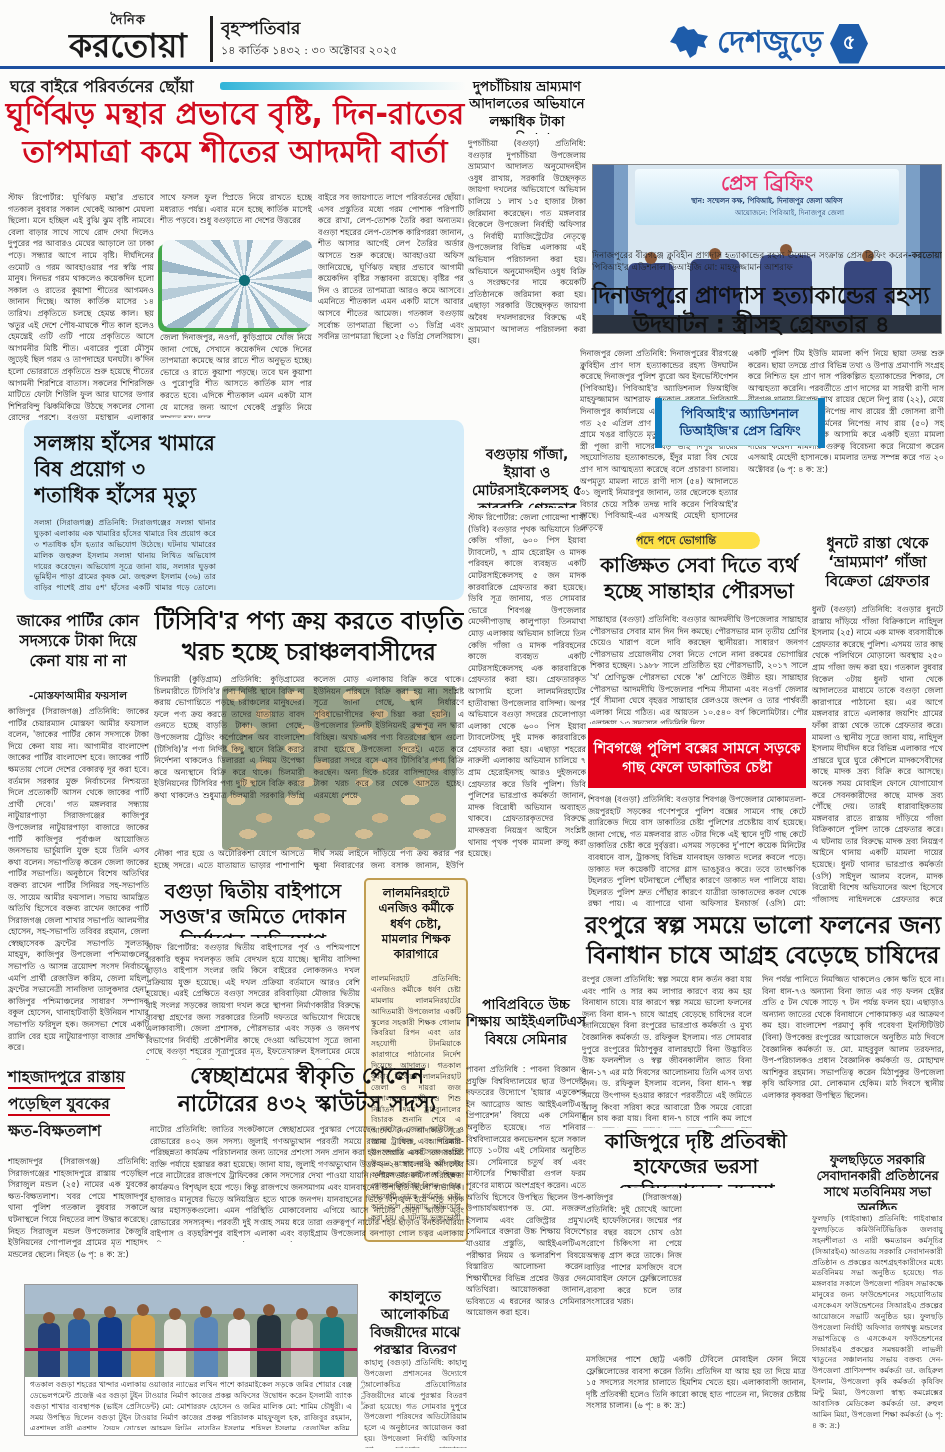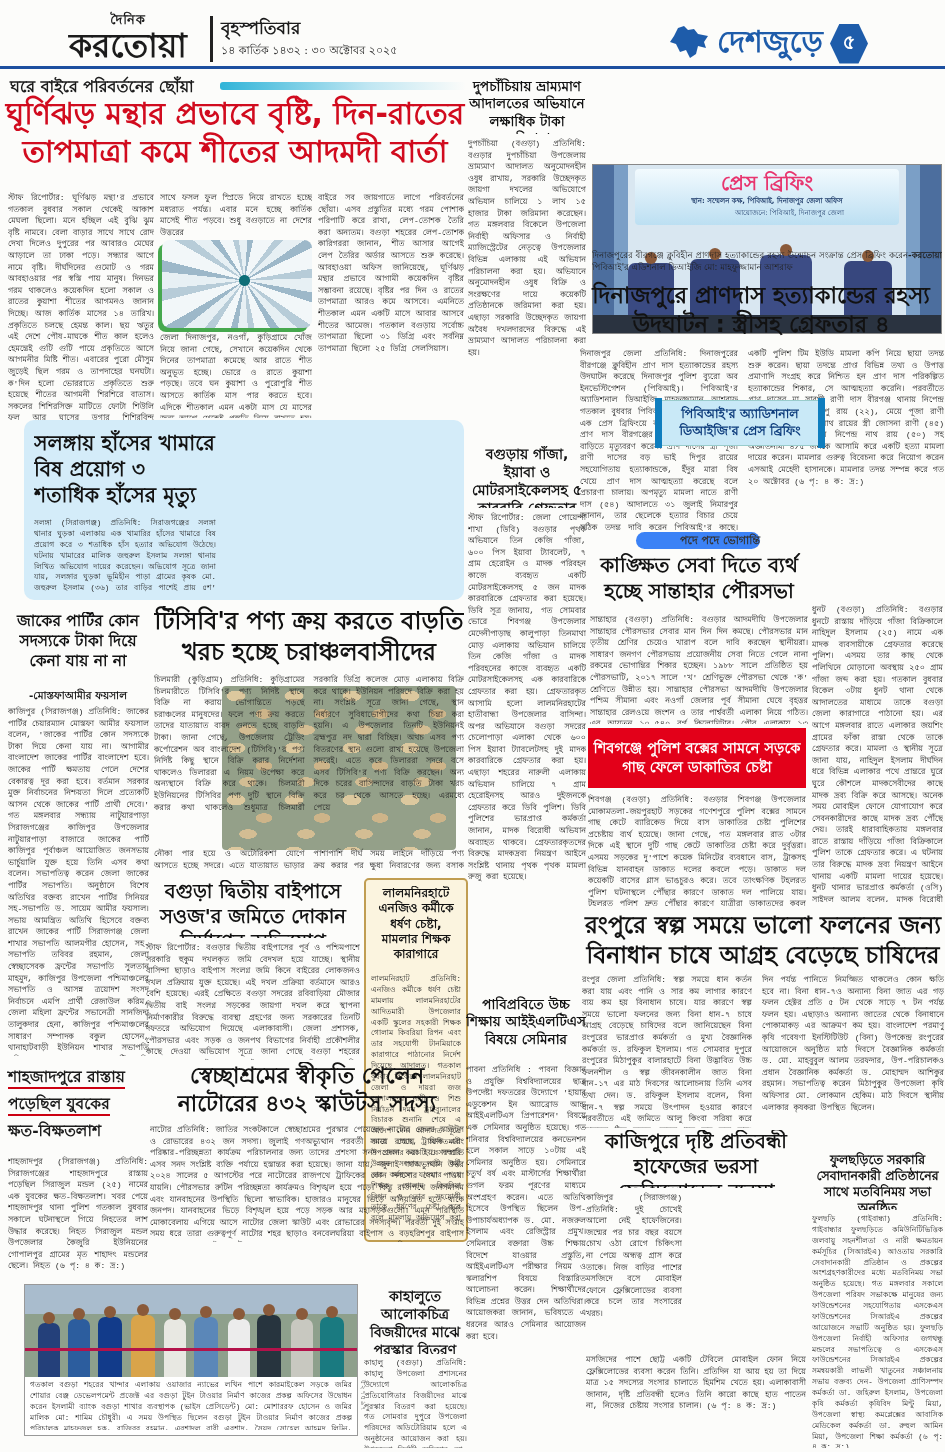--- a/index.html
+++ b/index.html
@@ -1,31 +1,31 @@
 <!DOCTYPE html>
 <html lang="bn"><head>
 <meta charset="utf-8">
 <title>দৈনিক করতোয়া — দেশজুড়ে</title>
 <style>
   html,body{margin:0;padding:0;background:#e8e8e4;}
   .page{position:relative;width:945px;height:1452px;margin:0 auto;background:#fcfcfa;
         font-family:"DejaVu Sans","Liberation Sans",sans-serif;overflow:hidden;color:#1b1b1b;}
   .abs{position:absolute;}
-  .body{font-size:8px;line-height:1.45;text-align:justify;color:#222;overflow:hidden;font-family:Liberation Mono, monospace;}
+  .body{font-size:8px;line-height:1.45;text-align:justify;color:#222;overflow:hidden;}
   .body.sm{font-size:7.5px;}
   .hl{font-weight:700;color:#121212;text-align:center;line-height:1.28;overflow:hidden;}
   .rule{background:#1c4f9f;}
   .kickerbar{background:linear-gradient(to right,#2fb4d8,#bfe6f2 60%,rgba(255,255,255,0));border-radius:3px;}
   .caption{font-size:8.5px;line-height:1.4;text-align:justify;color:#222;}
   .credit{float:right;font-weight:700;}
   .panel-blue{background:#d4ecf9;border-radius:10px;}
   .panel-cream{background:#fbf4df;border:2px solid #c09d52;border-radius:5px;}
   .redbox{background:#e30019;color:#fff;font-weight:700;text-align:center;line-height:1.3;
           display:flex;align-items:center;justify-content:center;padding:4px;box-sizing:border-box;}
-  .pill{background:#3b82f6;border-radius:9px;font-weight:700;text-align:right;color:#333;}
+  .pill{background:#fde047;border-radius:9px;font-weight:700;text-align:left;color:#333;}
   .pbibox{background:#c9e9f7;border-top:1px solid #9cc;border-bottom:1px solid #9cc;
           display:flex;align-items:center;justify-content:center;font-weight:700;color:#0d3c7c;
           text-align:center;line-height:1.35;}
   .pbibox .bar{position:absolute;top:-3px;bottom:-3px;width:7px;background:#0f7dbe;}
   .cols2{column-count:2;column-gap:9px;}
   .redline{border-bottom:2.5px solid #cc0011;padding-bottom:1px;}
   .vert{writing-mode:vertical-rl;font-size:6.5px;color:#555;letter-spacing:1px;}
   .photo{overflow:hidden;position:relative;}
   .person{position:relative;border-radius:7px 7px 0 0;}
   .person::before{content:"";position:absolute;top:-11px;left:50%;transform:translateX(-50%);
@@ -114,20 +114,21 @@
               background-size:58px 52px;">
   </div>
 
   <div class="abs hl" style="left:468px;top:446px;width:118px;height:62px;font-size:14px;">বগুড়ায় গাঁজা, ইয়াবা ও মোটরসাইকেলসহ ৫ কারবারি গ্রেফতার</div>
   <div class="abs body" style="left:468px;top:512px;width:118px;height:474px;">স্টাফ রিপোর্টার: জেলা গোয়েন্দা শাখা (ডিবি) বগুড়ার পৃথক অভিযানে তিন কেজি গাঁজা, ৬০০ পিস ইয়াবা ট্যাবলেট, ৭ গ্রাম হেরোইন ও মাদক পরিবহন কাজে ব্যবহৃত একটি মোটরসাইকেলসহ ৫ জন মাদক কারবারিকে গ্রেফতার করা হয়েছে। ডিবি সূত্র জানায়, গত সোমবার ভোরে শিবগঞ্জ উপজেলার মেদেনীপাড়াছ কালুপাড়া তিনমাথা মোড় এলাকায় অভিযান চালিয়ে তিন কেজি গাঁজা ও মাদক পরিবহনের কাজে ব্যবহৃত একটি মোটরসাইকেলসহ এক কারবারিকে গ্রেফতার করা হয়। গ্রেফতারকৃত আসামি হলো লালমনিরহাটের হাতীবান্ধা উপজেলার বাসিন্দা। অপর অভিযানে বগুড়া সদরের চেলোপাড়া এলাকা থেকে ৬০০ পিস ইয়াবা ট্যাবলেটসহ দুই মাদক কারবারিকে গ্রেফতার করা হয়। এছাড়া শহরের নারুলী এলাকায় অভিযান চালিয়ে ৭ গ্রাম হেরোইনসহ আরও দুইজনকে গ্রেফতার করে ডিবি পুলিশ। ডিবি পুলিশের ভারপ্রাপ্ত কর্মকর্তা জানান, মাদক বিরোধী অভিযান অব্যাহত থাকবে। গ্রেফতারকৃতদের বিরুদ্ধে মাদকদ্রব্য নিয়ন্ত্রণ আইনে সংশ্লিষ্ট থানায় পৃথক পৃথক মামলা রুজু করা হয়েছে।</div>
 
   <div class="abs pill" style="left:636px;top:532px;width:124px;height:17px;font-size:11px;line-height:17px;">পদে পদে ভোগান্তি</div>
   <div class="abs hl" style="left:590px;top:553px;width:218px;height:58px;font-size:20px;">কাঙ্ক্ষিত সেবা দিতে ব্যর্থ হচ্ছে সান্তাহার পৌরসভা</div>
   <div class="abs body" style="left:590px;top:614px;width:218px;height:110px;">সান্তাহার (বগুড়া) প্রতিনিধি: বগুড়ার আদমদীঘি উপজেলার সান্তাহার পৌরসভার সেবার মান দিন দিন কমছে। পৌরসভার মান তৃতীয় শ্রেণির চেয়েও খারাপ বলে দাবি করছেন স্থানীয়রা। সাধারণ জনগণ পৌরসভায় প্রয়োজনীয় সেবা নিতে গেলে নানা রকমের ভোগান্তির শিকার হচ্ছেন। ১৯৮৮ সালে প্রতিষ্ঠিত হয় পৌরসভাটি, ২০১৭ সালে 'খ' শ্রেণিভুক্ত পৌরসভা থেকে 'ক' শ্রেণিতে উন্নীত হয়। সান্তাহার পৌরসভা আদমদীঘি উপজেলার পশ্চিম সীমানা এবং নওগাঁ জেলার পূর্ব সীমানা ঘেষে বৃহত্তর সান্তাহার রেলওয়ে জংশন ও তার পার্শ্ববর্তী এলাকা নিয়ে গঠিত। এর আয়তন ১০.৫৪০ বর্গ কিলোমিটার। পৌর এলাকায় ১৩ সদস্যের প্রতিনিধি দিয়ে</div>
 
+  <div class="abs hl" style="left:812px;top:534px;width:131px;height:66px;font-size:15px;">ধুনটে রাস্তা থেকে ‘ভ্রাম্যমাণ’ গাঁজা বিক্রেতা গ্রেফতার</div>
   <div class="abs body" style="left:812px;top:604px;width:131px;height:298px;">ধুনট (বগুড়া) প্রতিনিধি: বগুড়ার ধুনটে রাস্তায় দাঁড়িয়ে গাঁজা বিক্রিকালে নাহিদুল ইসলাম (২৫) নামে এক মাদক ব্যবসায়ীকে গ্রেফতার করেছে পুলিশ। এসময় তার কাছ থেকে পলিথিনে মোড়ানো অবস্থায় ২৫০ গ্রাম গাঁজা জব্দ করা হয়। গতকাল বুধবার বিকেল ৩টায় ধুনট থানা থেকে আদালতের মাধ্যমে তাকে বগুড়া জেলা কারাগারে পাঠানো হয়। এর আগে মঙ্গলবার রাতে এলাকার জয়শিং গ্রামের ফাঁকা রাস্তা থেকে তাকে গ্রেফতার করে। মামলা ও স্থানীয় সূত্রে জানা যায়, নাহিদুল ইসলাম দীর্ঘদিন ধরে বিভিন্ন এলাকার পথে প্রান্তরে ঘুরে ঘুরে কৌশলে মাদকসেবীদের কাছে মাদক দ্রব্য বিক্রি করে আসছে। অনেক সময় মোবাইল ফোনে যোগাযোগ করে সেবনকারীদের কাছে মাদক দ্রব্য পৌঁছে দেয়। তারই ধারাবাহিকতায় মঙ্গলবার রাতে রাস্তায় দাঁড়িয়ে গাঁজা বিক্রিকালে পুলিশ তাকে গ্রেফতার করে। এ ঘটনায় তার বিরুদ্ধে মাদক দ্রব্য নিয়ন্ত্রণ আইনে থানায় একটি মামলা দায়ের হয়েছে। ধুনট থানার ভারপ্রাপ্ত কর্মকর্তা (ওসি) সাইদুল আলম বলেন, মাদক বিরোধী বিশেষ অভিযানের অংশ হিসেবে গাঁজাসহ নাহিদুলকে গ্রেফতার করে কারাগারে পাঠানো হয়েছে।</div>
 
   <div class="abs redbox" style="left:588px;top:728px;width:218px;height:60px;font-size:14.5px;">শিবগঞ্জে পুলিশ বক্সের সামনে সড়কে গাছ ফেলে ডাকাতির চেষ্টা</div>
   <div class="abs body" style="left:588px;top:794px;width:218px;height:112px;">শিবগঞ্জ (বগুড়া) প্রতিনিধি: বগুড়ার শিবগঞ্জ উপজেলার মোকামতলা-জয়পুরহাট সড়কের গণেশপুরে পুলিশ বক্সের সামনে গাছ কেটে ব্যারিকেড দিয়ে বাস ডাকাতির চেষ্টা পুলিশের প্রচেষ্টায় ব্যর্থ হয়েছে। জানা গেছে, গত মঙ্গলবার রাত ৩টার দিকে এই স্থানে দুটি গাছ কেটে ডাকাতির চেষ্টা করে দুর্বৃত্তরা। এসময় সড়কের দু'পাশে কয়েক মিনিটের ব্যবধানে বাস, ট্রাকসহ বিভিন্ন যানবাহন ডাকাত দলের কবলে পড়ে। ডাকাত দল কয়েকটি বাসের গ্লাস ভাঙচুরও করে। তবে তাৎক্ষণিক টহলরত পুলিশ ঘটনাস্থলে পৌঁছার কারণে ডাকাত দল পালিয়ে যায়। টহলরত পুলিশ দ্রুত পৌঁছার কারণে যাত্রীরা ডাকাতদের কবল থেকে রক্ষা পায়। এ ব্যাপারে থানা অফিসার ইনচার্জ (ওসি) মো: শাহীনুজ্জামান শাহিন বলেন, গত কয়েক মাস যাবত একইস্থানে গাছ কেটে বার বার ডাকাতির চেষ্টা চলছে। ইতিমধ্যে স্থানীয় প্রশাসন, জনপ্রতিনিধি ও জনসাধারণের সাথে কথা বলে উক্ত স্থানে রাত্রিকালীন পাহাড়া নেওয়ার জন্য পুলিশের পাশাপাশি গ্রাম পুলিশ মোতায়েন করা হয়েছে। তা সত্বেও মঙ্গলবার গভীররাতে রাতে (৬ পৃ: ৪ ক: দ্র:)</div>
 
   <div class="abs hl" style="left:8px;top:612px;width:140px;height:74px;font-size:15.5px;">জাকের পার্টির কোন সদস্যকে টাকা দিয়ে কেনা যায় না না</div>
   <div class="abs" style="left:8px;top:688px;width:140px;font-size:10.5px;font-weight:700;text-align:center;">-মোস্তফাআমীর ফয়সাল</div>
   <div class="abs body" style="left:8px;top:706px;width:141px;height:350px;">কাজিপুর (সিরাজগঞ্জ) প্রতিনিধি: জাকের পার্টির চেয়ারম্যান মোস্তফা আমীর ফয়সাল বলেন, 'জাকের পার্টির কোন সদস্যকে টাকা দিয়ে কেনা যায় না। আগামীর বাংলাদেশ জাকের পার্টির বাংলাদেশ হবে। জাকের পার্টি ক্ষমতায় গেলে দেশের বেকারত্ব দূর করা হবে। বর্তমান সরকার মুক্ত নির্বাচনের নিশ্চয়তা দিলে প্রত্যেকটি আসন থেকে জাকের পার্টি প্রার্থী দেবে।' গত মঙ্গলবার সন্ধ্যায় নাটুয়ারপাড়া সিরাজগঞ্জের কাজিপুর উপজেলার নাটুয়ারপাড়া বাজারে জাকের পার্টি কাজিপুর পূর্বাঞ্চল আয়োজিত জনসভায় ভার্চুয়ালি যুক্ত হয়ে তিনি এসব কথা বলেন। সভাপতিত্ব করেন জেলা জাকের পার্টির সভাপতি। অনুষ্ঠানে বিশেষ অতিথির বক্তব্য রাখেন পার্টির সিনিয়র সহ-সভাপতি ড. সায়েম আমীর ফয়সাল। সভায় আমন্ত্রিত অতিথি হিসেবে বক্তব্য রাখেন জাকের পার্টি সিরাজগঞ্জ জেলা শাখার সভাপতি আলমগীর হোসেন, সহ-সভাপতি তবিবর রহমান, জেলা স্বেচ্ছাসেবক ফ্রন্টের সভাপতি সুলতান মাহমুদ, কাজিপুর উপজেলা পশ্চিমাঞ্চলের সভাপতি ও আসন্ন ত্রয়োদশ সংসদ নির্বাচনে এমপি প্রার্থী রেজাউল করিম, জেলা মহিলা ফ্রন্টের সভানেত্রী সানজিদা তালুকদার হেনা, কাজিপুর পশ্চিমাঞ্চলের সাধারণ সম্পাদক বকুল হোসেন, থানাহাটবাড়ী ইউনিয়ন শাখার সভাপতি ফরিদুল হক। জনসভা শেষে একটি র‍্যালি বের হয়ে নাটুয়ারপাড়া বাজার প্রদক্ষিণ করে।</div>
 
   <div class="abs hl" style="left:154px;top:606px;width:310px;height:64px;font-size:24px;">টিসিবি'র পণ্য ক্রয় করতে বাড়তি খরচ হচ্ছে চরাঞ্চলবাসীদের</div>

